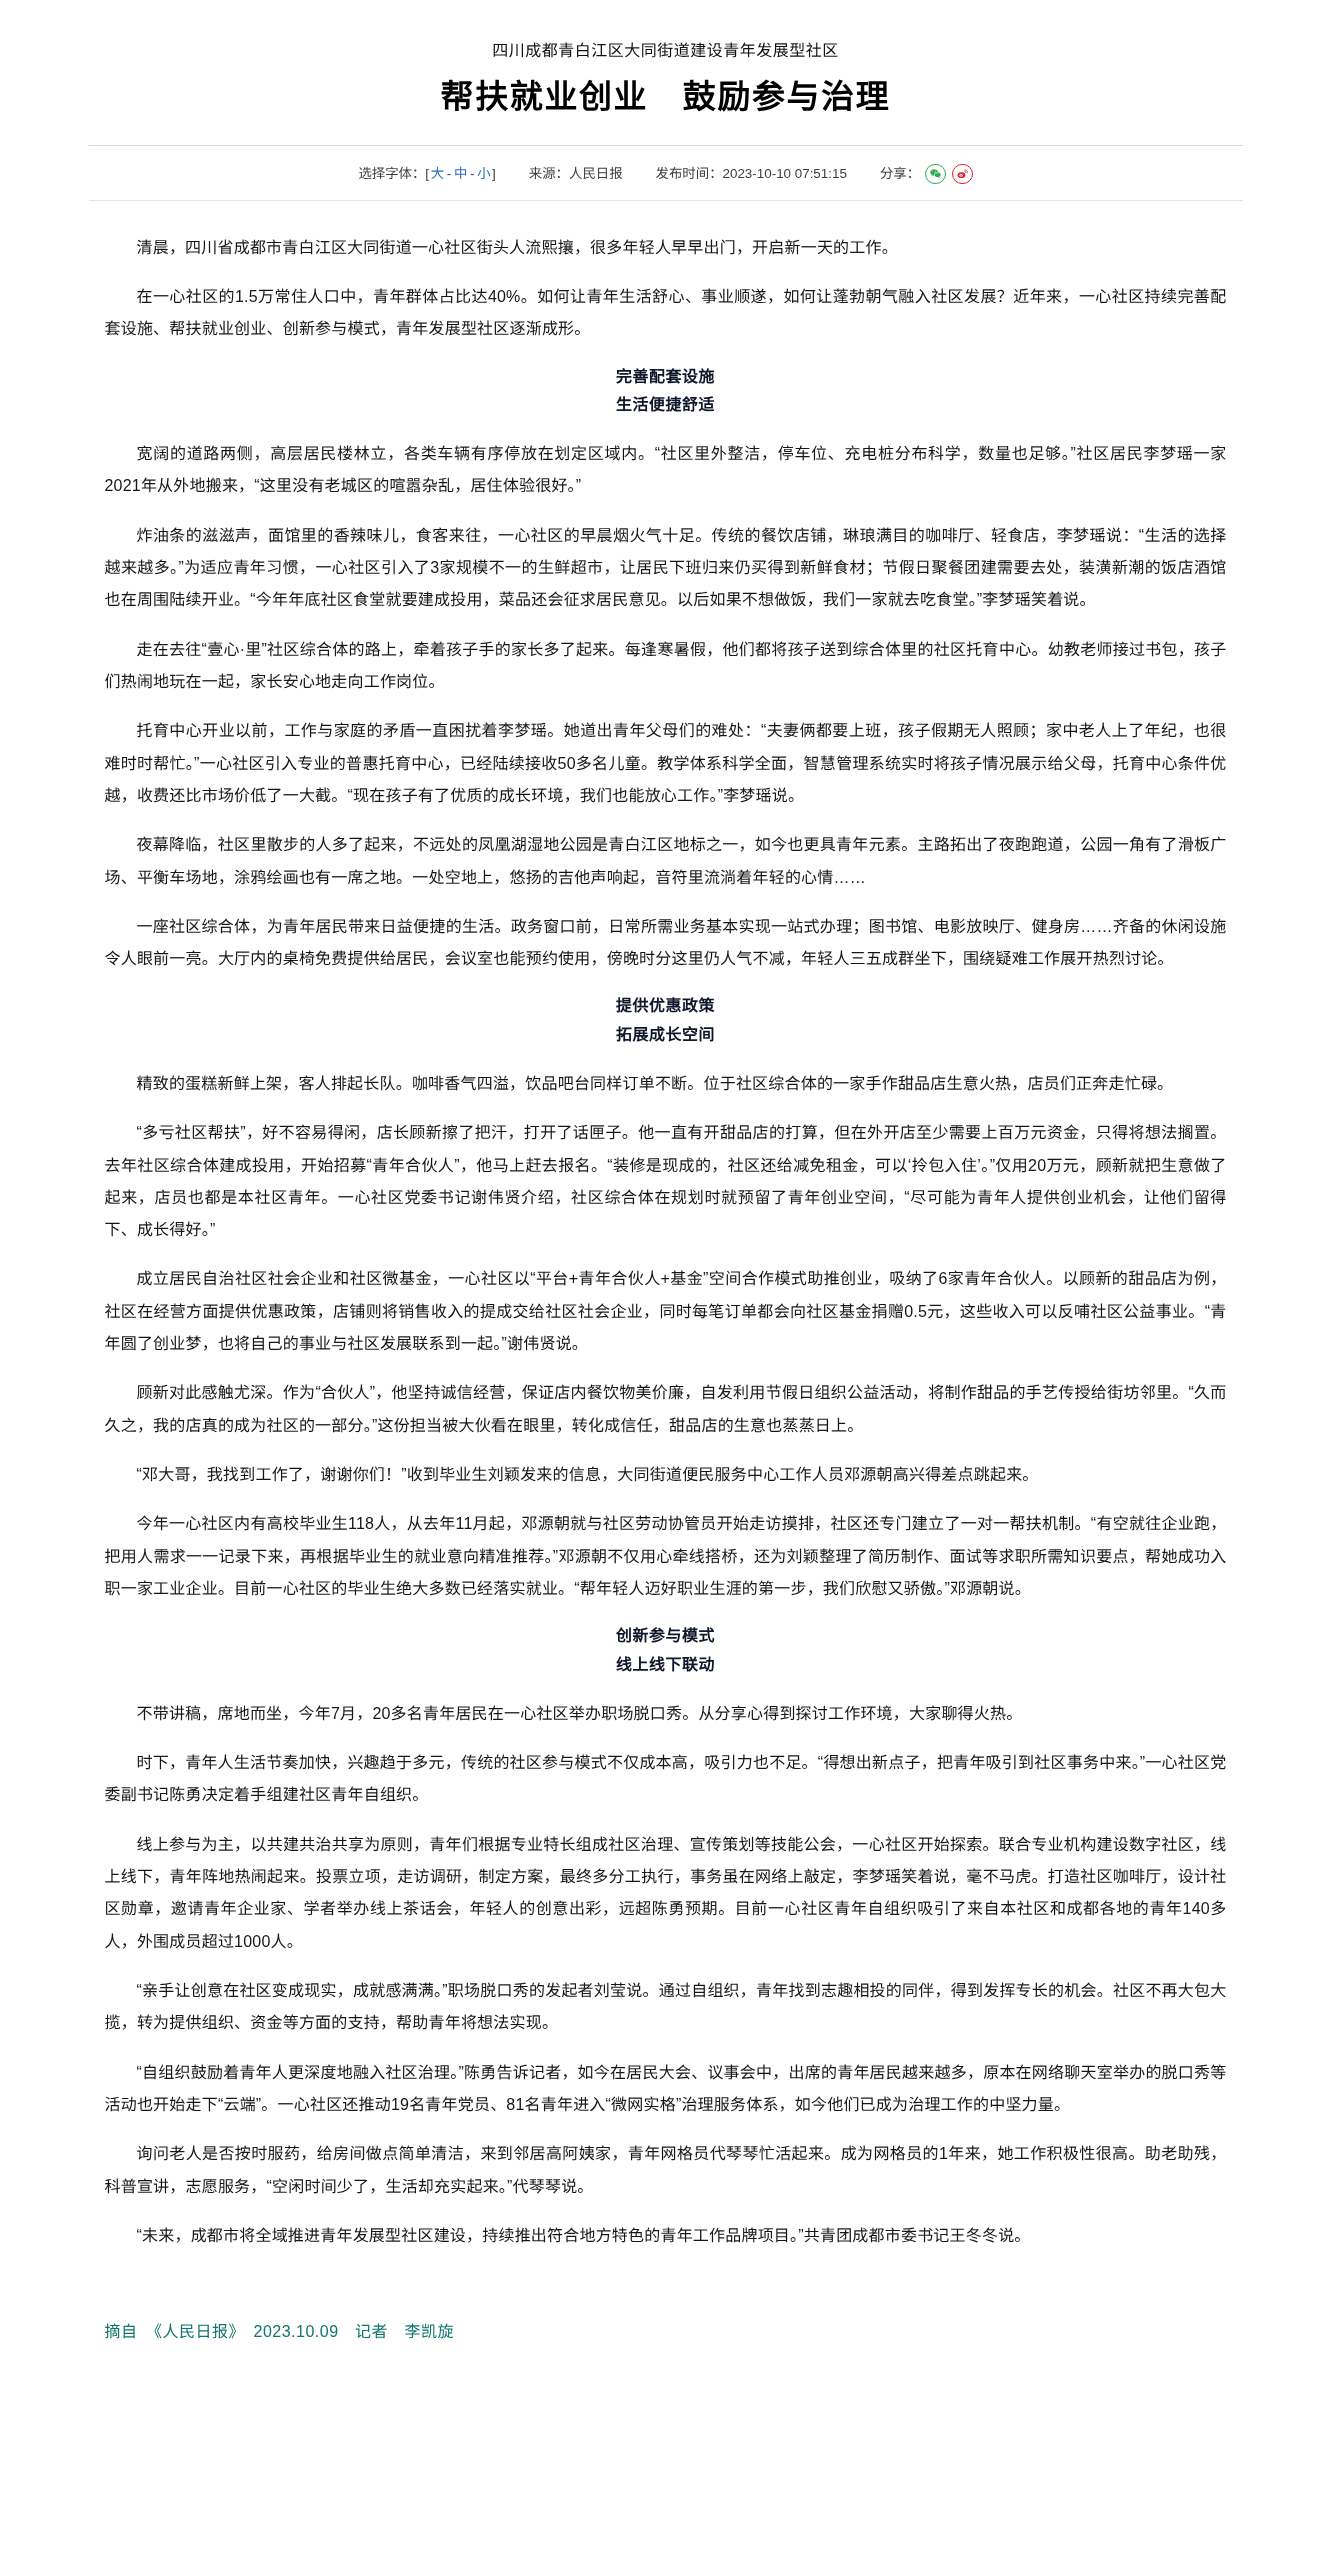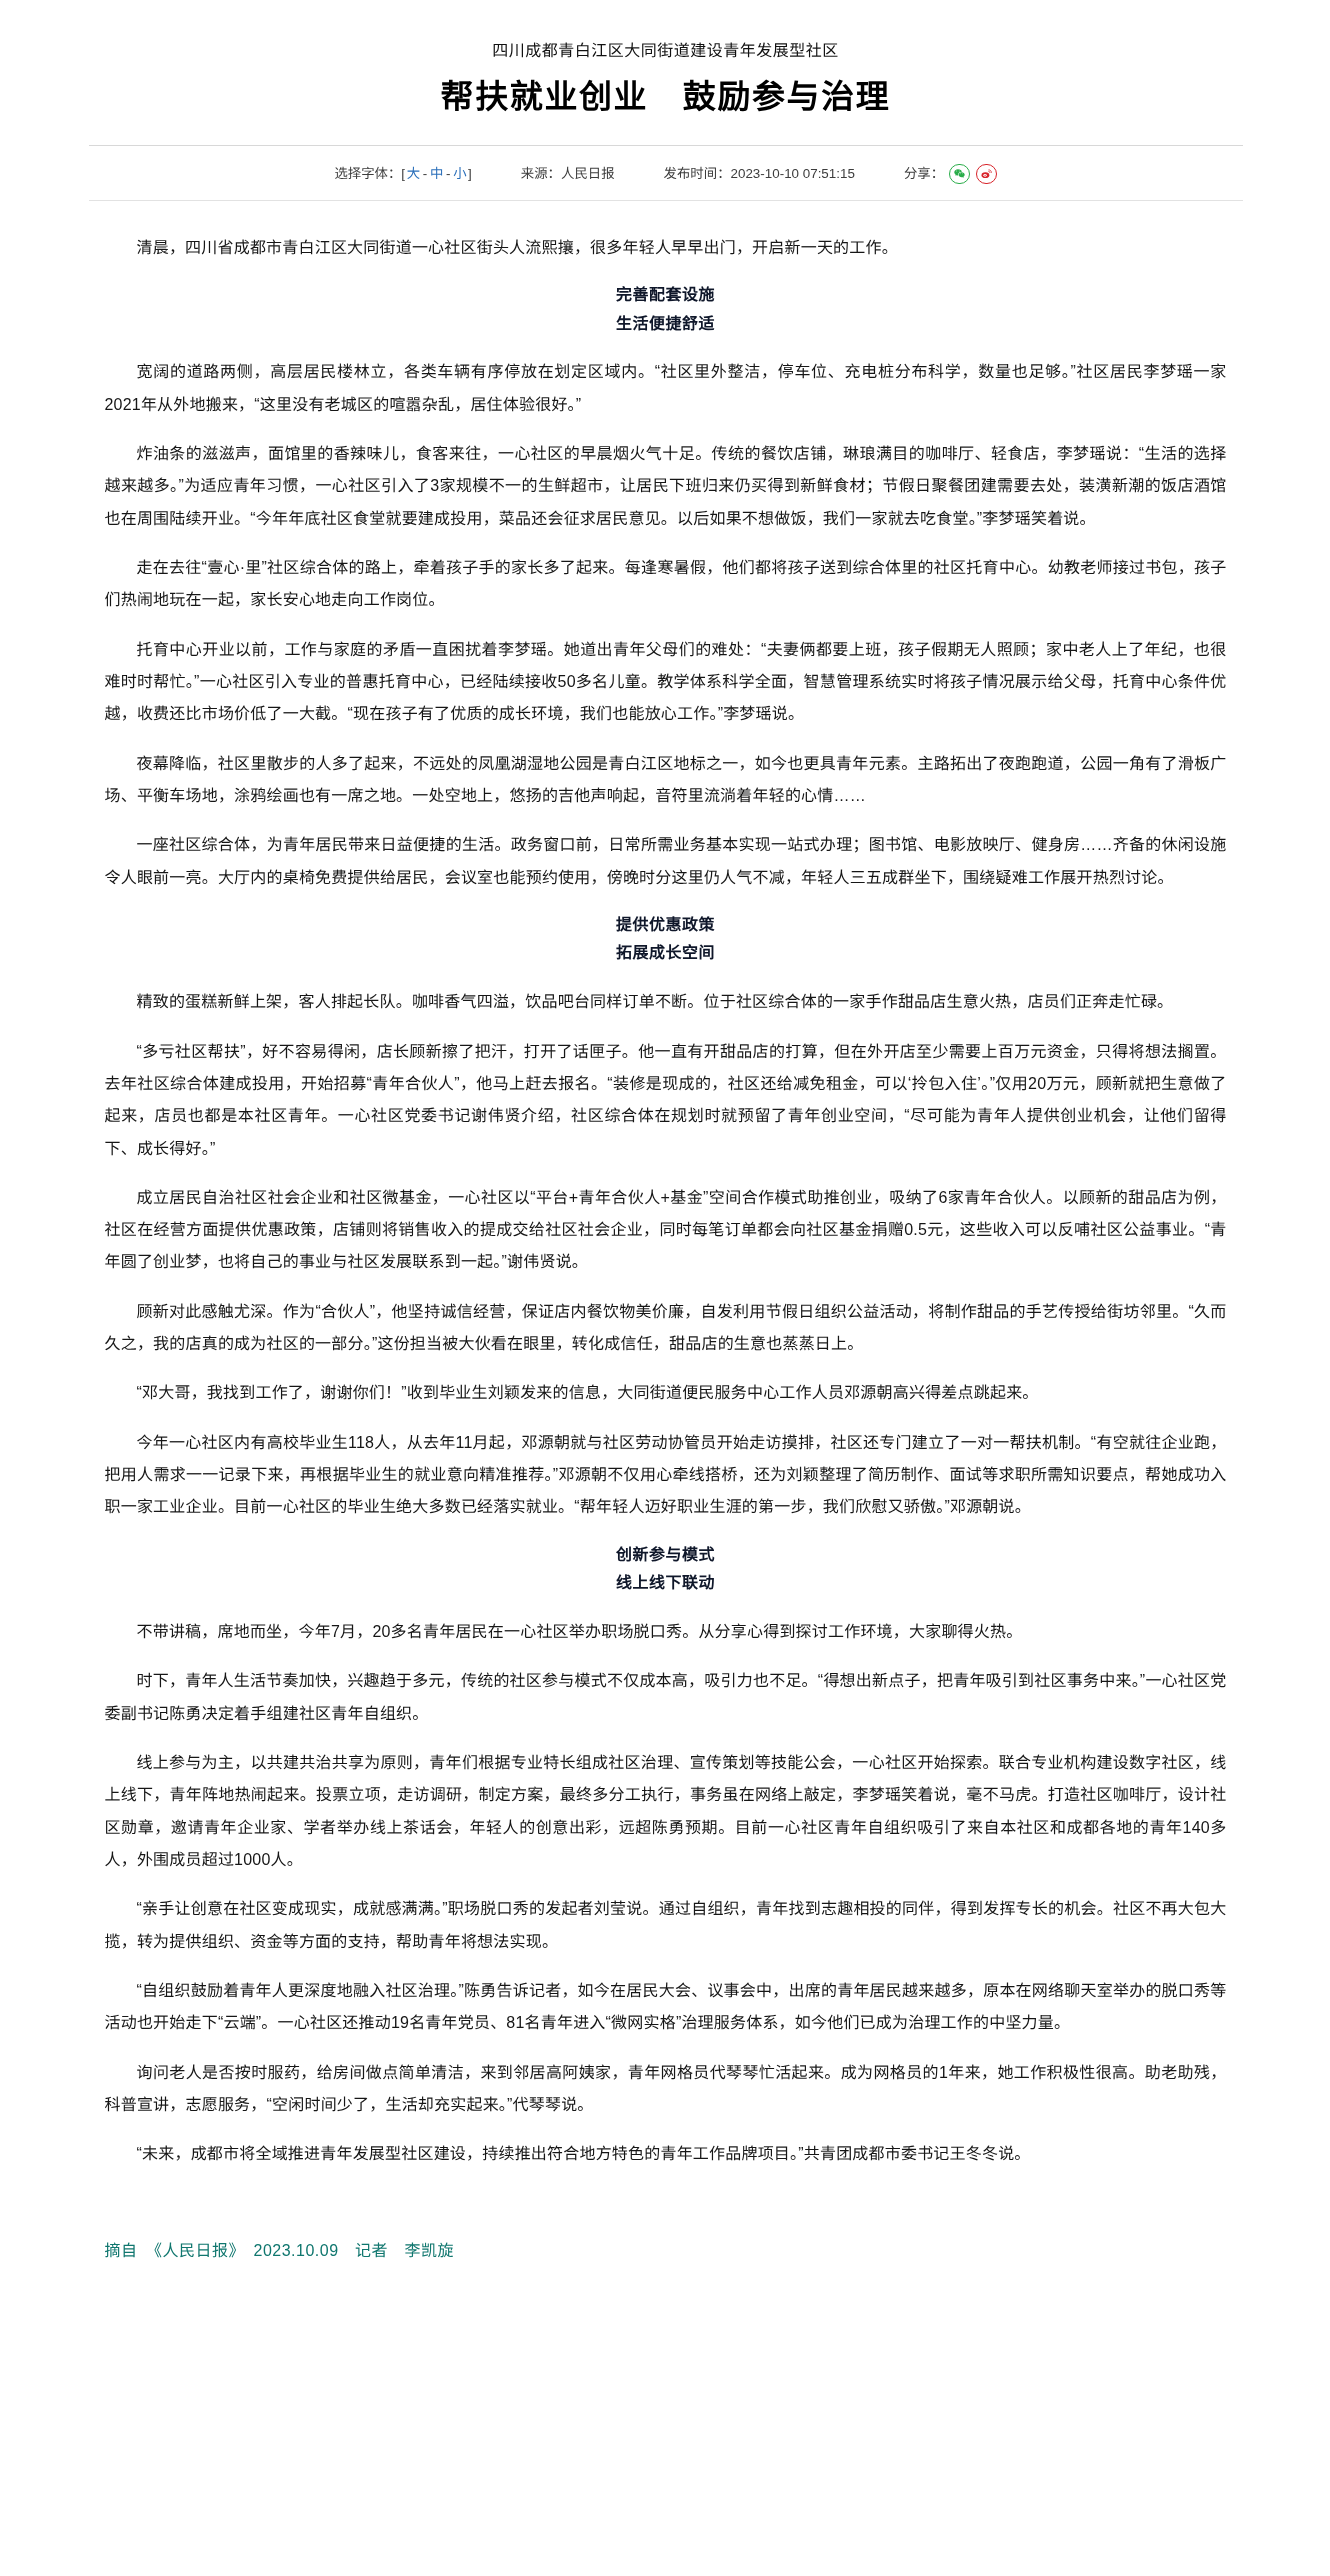--- a/index.html
+++ b/index.html
@@ -51,21 +51,21 @@
     background: #d8d8d8;
     margin: 28px auto 0 auto;
   }
   .metabar {
     width: 1154px;
     margin: 0 auto;
     padding: 18px 0 16px 0;
     display: flex;
     align-items: center;
     justify-content: center;
-    gap: 8px;
+    gap: 0;
     font-size: 13.4px;
     color: #3d3d3d;
     line-height: 1;
   }
   .meta-group {
     display: flex;
     align-items: center;
     white-space: nowrap;
   }
   .meta-label { color: #3d3d3d; }
@@ -214,20 +214,21 @@
         </span>
       </span>
     </span>
 
   </div>
 
   <div class="rule-bottom"></div>
 
   <div class="article" id="article-body">
       <p class="para">清晨，四川省成都市青白江区大同街道一心社区街头人流熙攘，很多年轻人早早出门，开启新一天的工作。</p>
+      <p class="para">在一心社区的1.5万常住人口中，青年群体占比达40%。如何让青年生活舒心、事业顺遂，如何让蓬勃朝气融入社区发展？近年来，一心社区持续完善配套设施、帮扶就业创业、创新参与模式，青年发展型社区逐渐成形。</p>
       <h2 class="section-head">完善配套设施</h2>
       <h2 class="section-head second">生活便捷舒适</h2>
       <p class="para">宽阔的道路两侧，高层居民楼林立，各类车辆有序停放在划定区域内。“社区里外整洁，停车位、充电桩分布科学，数量也足够。”社区居民李梦瑶一家2021年从外地搬来，“这里没有老城区的喧嚣杂乱，居住体验很好。”</p>
       <p class="para">炸油条的滋滋声，面馆里的香辣味儿，食客来往，一心社区的早晨烟火气十足。传统的餐饮店铺，琳琅满目的咖啡厅、轻食店，李梦瑶说：“生活的选择越来越多。”为适应青年习惯，一心社区引入了3家规模不一的生鲜超市，让居民下班归来仍买得到新鲜食材；节假日聚餐团建需要去处，装潢新潮的饭店酒馆也在周围陆续开业。“今年年底社区食堂就要建成投用，菜品还会征求居民意见。以后如果不想做饭，我们一家就去吃食堂。”李梦瑶笑着说。</p>
       <p class="para">走在去往“壹心·里”社区综合体的路上，牵着孩子手的家长多了起来。每逢寒暑假，他们都将孩子送到综合体里的社区托育中心。幼教老师接过书包，孩子们热闹地玩在一起，家长安心地走向工作岗位。</p>
       <p class="para">托育中心开业以前，工作与家庭的矛盾一直困扰着李梦瑶。她道出青年父母们的难处：“夫妻俩都要上班，孩子假期无人照顾；家中老人上了年纪，也很难时时帮忙。”一心社区引入专业的普惠托育中心，已经陆续接收50多名儿童。教学体系科学全面，智慧管理系统实时将孩子情况展示给父母，托育中心条件优越，收费还比市场价低了一大截。“现在孩子有了优质的成长环境，我们也能放心工作。”李梦瑶说。</p>
       <p class="para">夜幕降临，社区里散步的人多了起来，不远处的凤凰湖湿地公园是青白江区地标之一，如今也更具青年元素。主路拓出了夜跑跑道，公园一角有了滑板广场、平衡车场地，涂鸦绘画也有一席之地。一处空地上，悠扬的吉他声响起，音符里流淌着年轻的心情……</p>
       <p class="para">一座社区综合体，为青年居民带来日益便捷的生活。政务窗口前，日常所需业务基本实现一站式办理；图书馆、电影放映厅、健身房……齐备的休闲设施令人眼前一亮。大厅内的桌椅免费提供给居民，会议室也能预约使用，傍晚时分这里仍人气不减，年轻人三五成群坐下，围绕疑难工作展开热烈讨论。</p>
       <h2 class="section-head">提供优惠政策</h2>
       <h2 class="section-head second">拓展成长空间</h2>

